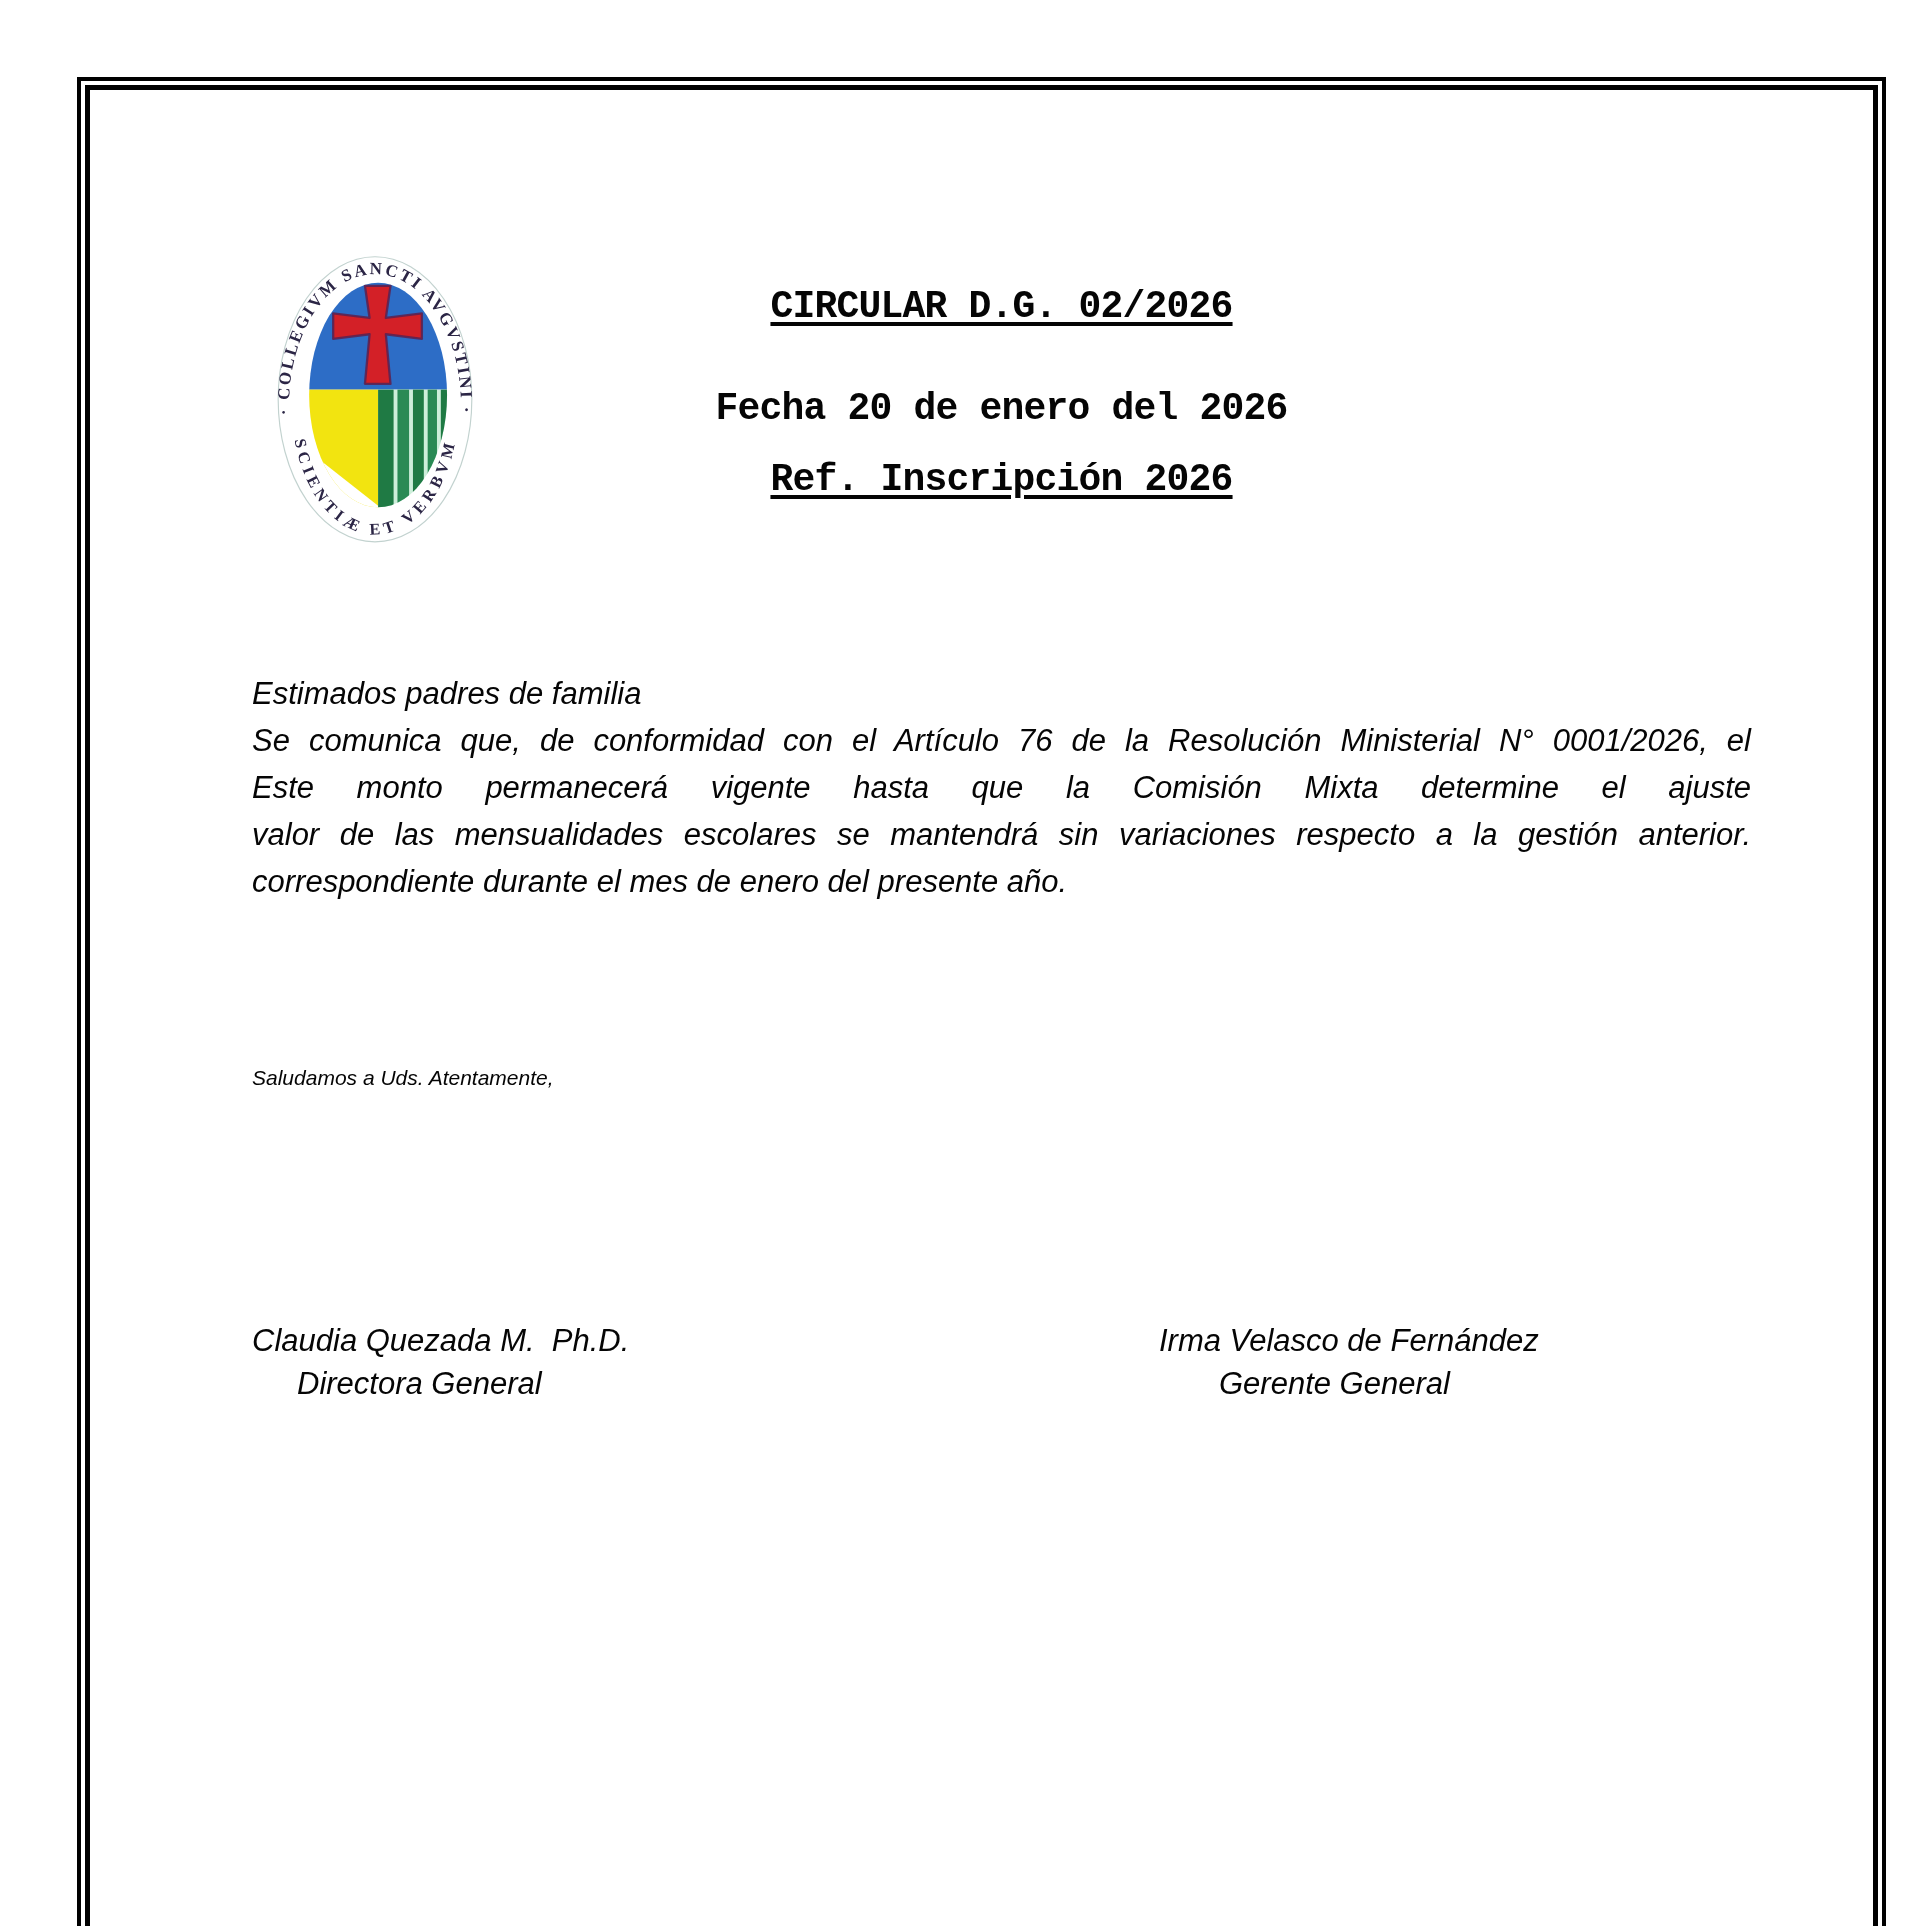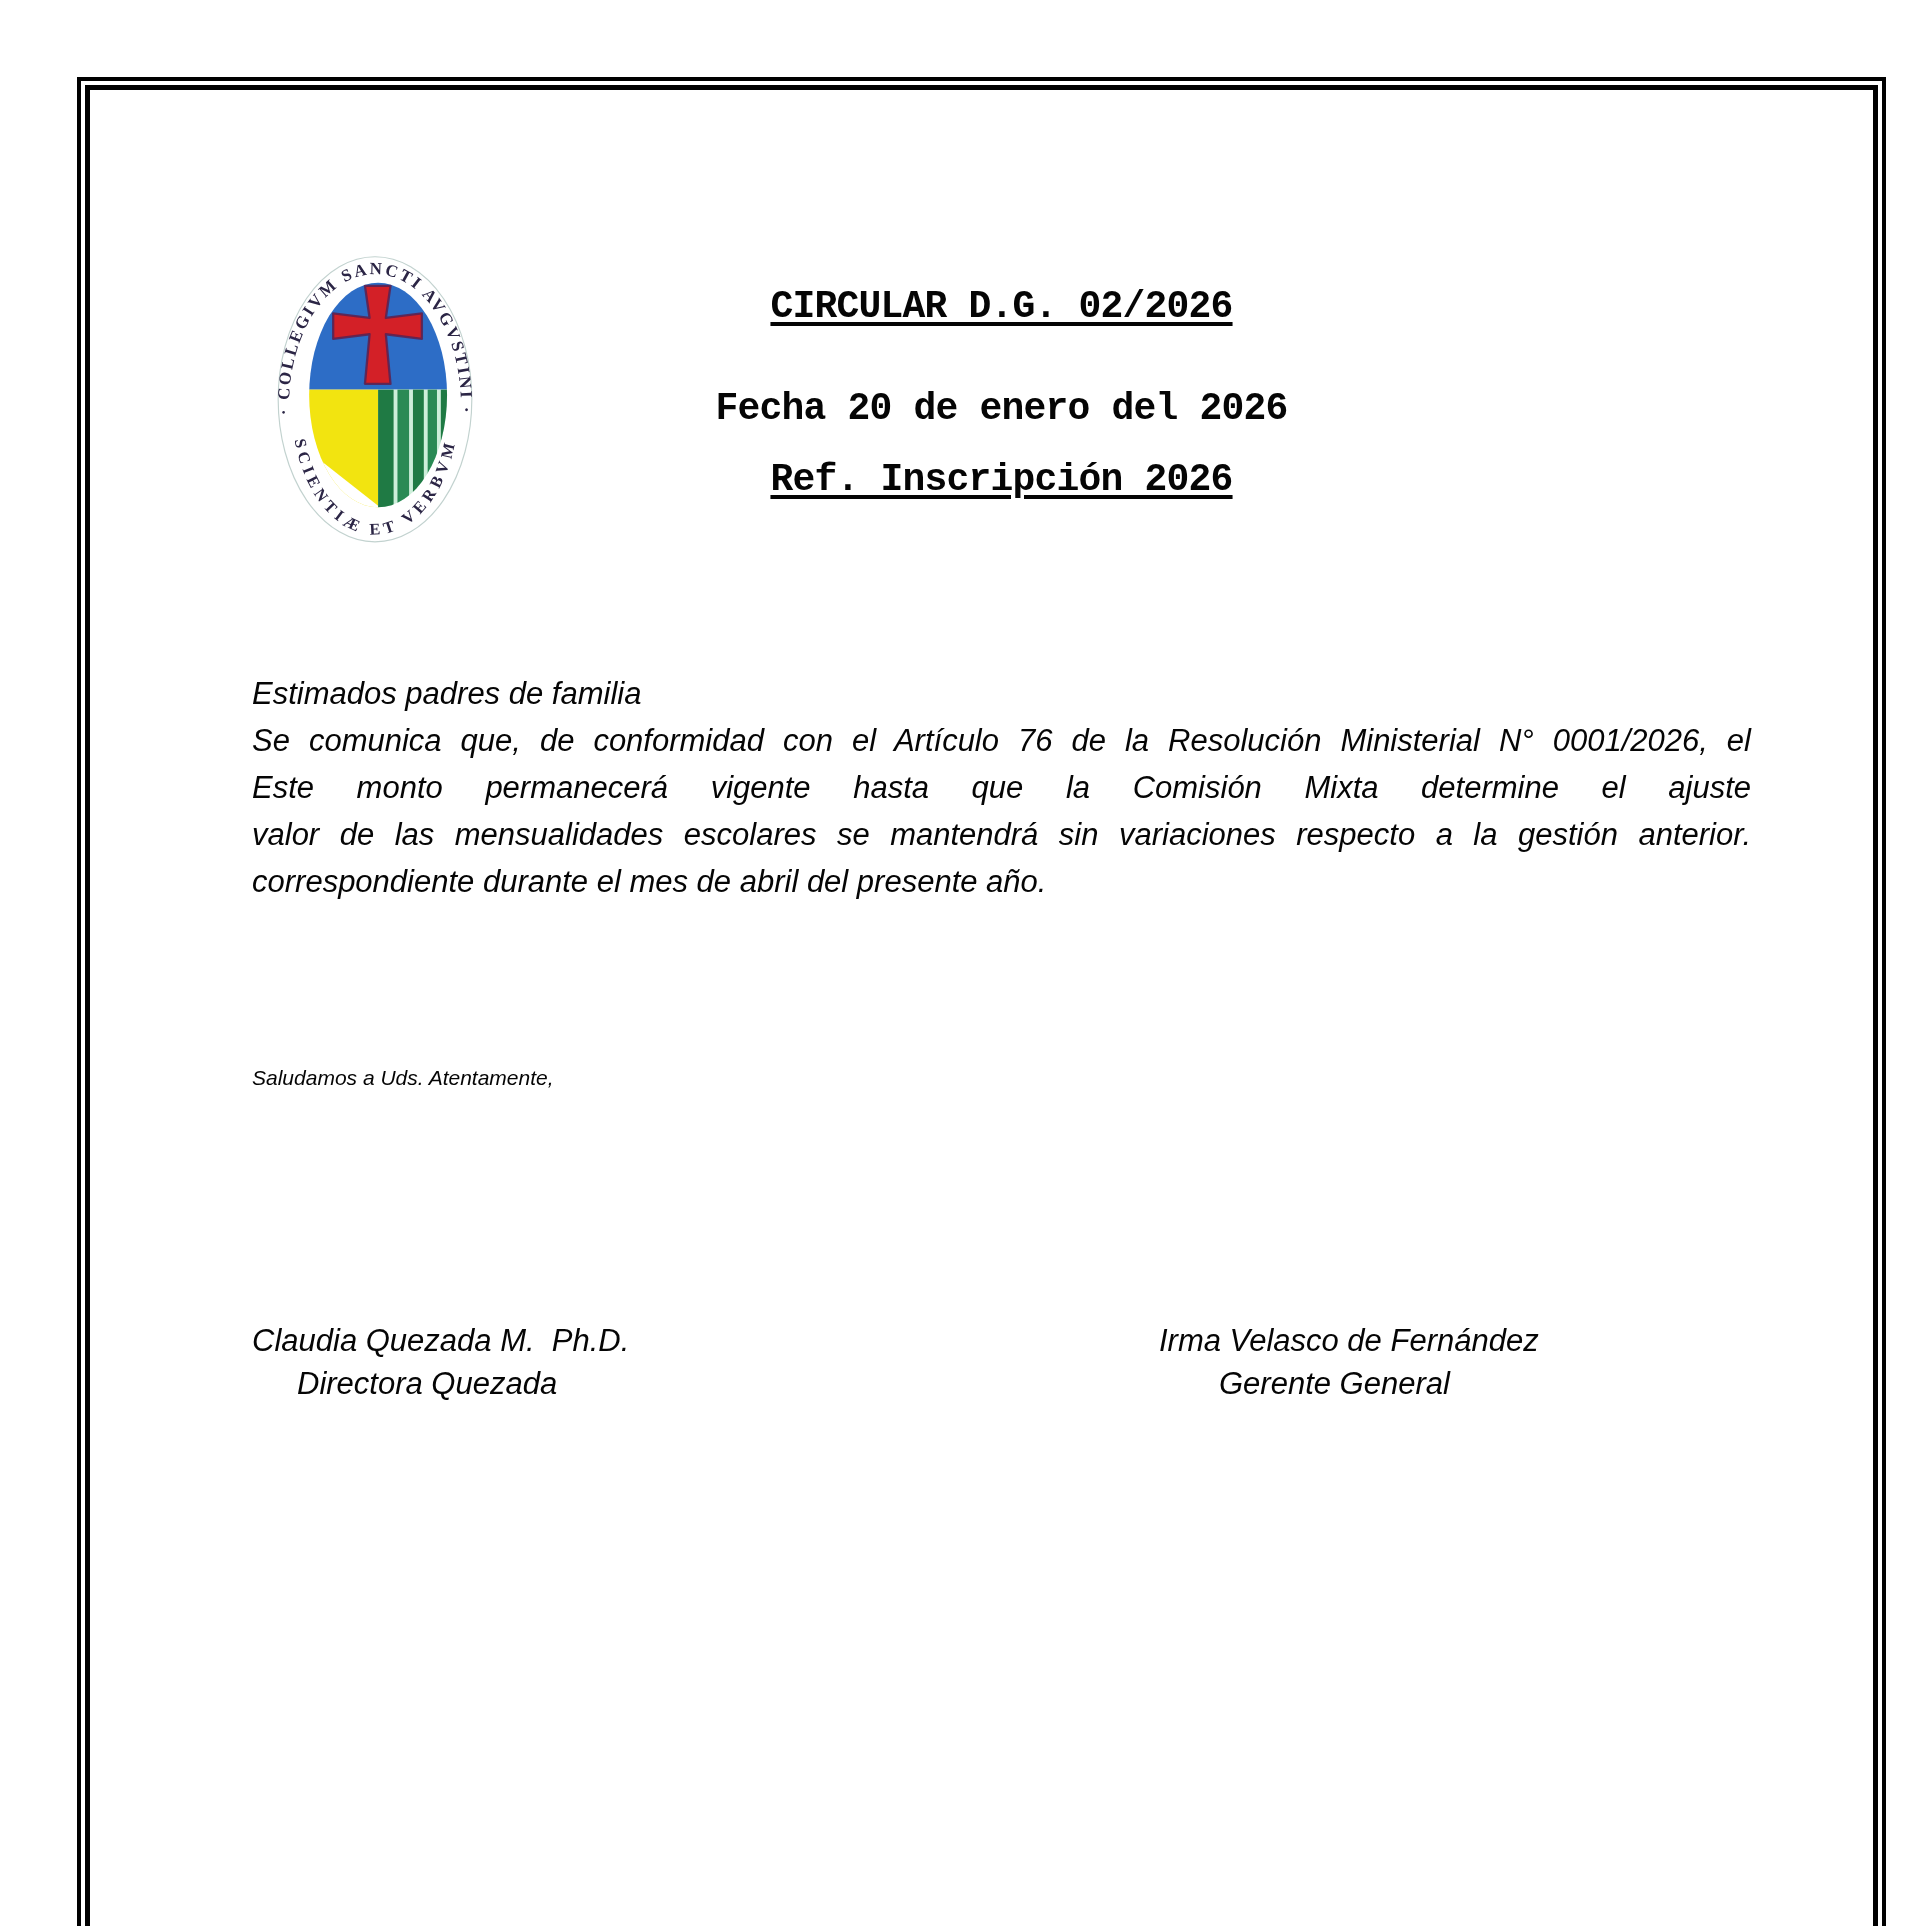--- a/index.html
+++ b/index.html
@@ -119,24 +119,24 @@
   <div class="hdr hdr-date">Fecha 20 de enero del 2026</div>
   <div class="hdr hdr-ref">
     <span class="u">Ref. Inscripción 2026</span>
   </div>
 
   <div class="body-block">
     <div>Estimados padres de familia</div>
     <div class="jline">Se comunica que, de conformidad con el Artículo 76 de la Resolución Ministerial N° 0001/2026, el</div>
     <div class="jline">Este monto permanecerá vigente hasta que la Comisión Mixta determine el ajuste</div>
     <div class="jline">valor de las mensualidades escolares se mantendrá sin variaciones respecto a la gestión anterior.</div>
-    <div>correspondiente durante el mes de abril del presente año.</div>
+    <div>correspondiente durante el mes de enero del presente año.</div>
   </div>
 
   <div class="closing">Saludamos a Uds. Atentamente,</div>
 
   <div class="sig sig-name-left">Claudia Quezada M.&nbsp; Ph.D.</div>
   <div class="sig sig-name-right">Irma Velasco de Fernández</div>
-  <div class="sig sig-role-left">Directora Quezada</div>
+  <div class="sig sig-role-left">Directora General</div>
   <div class="sig sig-role-right">Gerente General</div>
 
 </div>
 
 
 </body></html>

